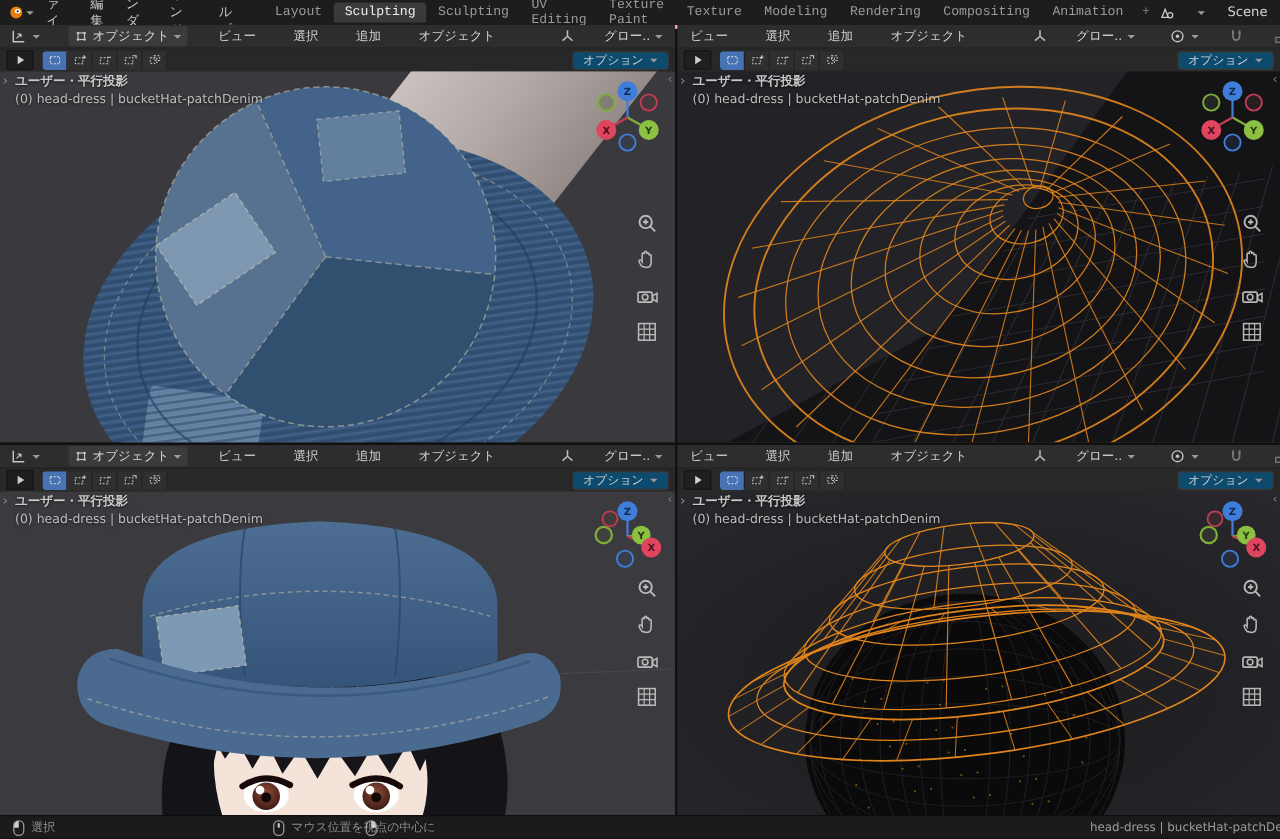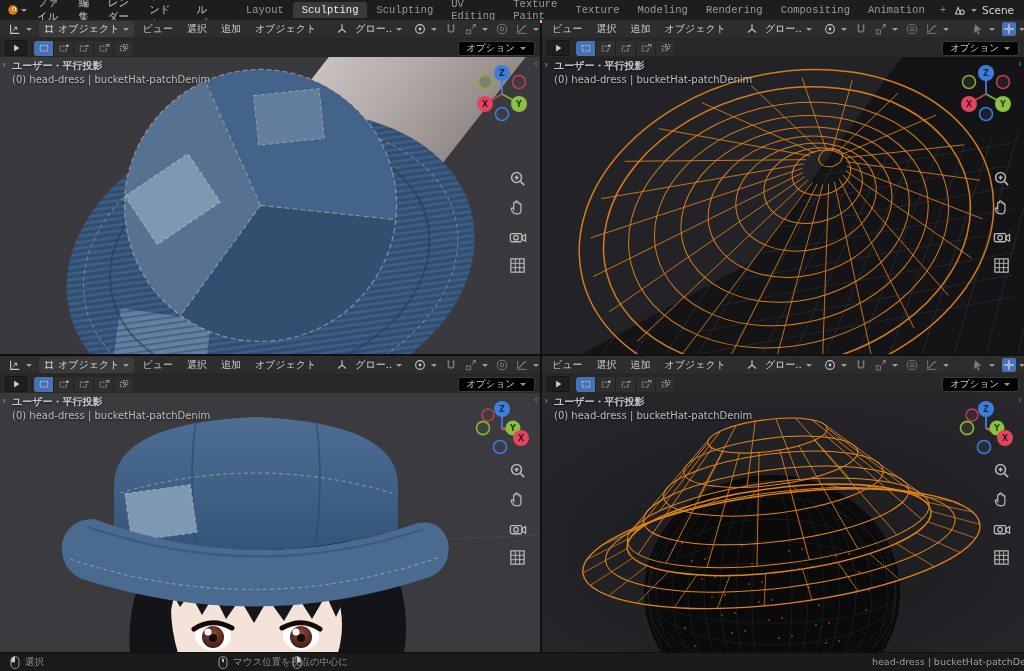--- a/index.html
+++ b/index.html
@@ -7,49 +7,49 @@
           font-family:"DejaVu Sans","Liberation Sans",sans-serif;color:#c3c3c3;
           -webkit-font-smoothing:antialiased;}
   
   .topbar{position:absolute;top:0;left:0;right:0;height:20px;background:#1d1d1d;
           border-bottom:3px solid #fca5a5;display:flex;align-items:center;padding:0 6px;font-size:10.5px;}
   .tb-menu{padding:0 9px;color:#c6c6c6;}
   .tabs{display:flex;align-items:center;margin-left:14px;height:100%;font-family:Liberation Mono, monospace;}
   .tab{padding:2px 9px;color:#9a9a9a;border-radius:3px 3px 0 0;}
   .tab.active{background:#3a3a3a;color:#ececec;}
   .tab.add{color:#8a8a8a;padding:2px 6px;}
-  .tb-right{margin-left:auto;display:flex;align-items:center;gap:4px;padding-right:4px;}
+  .tb-right{margin-left:auto;display:flex;align-items:center;gap:17px;padding-right:4px;}
   
   .pane{position:absolute;background:#2d2d2d;overflow:hidden;}
   #paneTL{left:0;top:20px;width:540px;height:334px;}
   #paneTR{left:542px;top:20px;width:482px;height:334px;}
   #paneBL{left:0;top:356px;width:540px;height:297px;}
   #paneBR{left:542px;top:356px;width:482px;height:297px;}
-  .vp-header{height:18px;background:#2d2d2d;display:flex;align-items:center;gap:2px;
+  .vp-header{height:18px;background:#2d2d2d;display:flex;align-items:center;gap:18px;
              padding:0 4px;font-size:10px;white-space:nowrap;overflow:hidden;}
   .hmenu{padding:0 6px;color:#cfcfcf;}
   .hbtn{display:inline-flex;align-items:center;gap:3px;padding:1px 4px;border-radius:3px;}
   .mode-chip{background:#3b3b3b;}
   .htext{color:#d6d6d6;}
   .ic{width:14px;height:14px;flex:none;}
   .ic12{width:12px;height:12px;flex:none;}
   .dim{opacity:.5;}
   .chev{width:0;height:0;border-left:3px solid transparent;border-right:3px solid transparent;
         border-top:3.5px solid #9b9b9b;margin:0 1px;flex:none;}
   .chip{background:#4772b3;border-radius:2px;padding:1px;display:inline-flex;}
   .hgap{width:9px;flex:none;}
   .vp-toolrow{height:18px;background:#282828;border-top:1px solid #232323;
               display:flex;align-items:center;gap:3px;padding:0 5px;}
   .tbtn{width:20px;height:14px;background:#1f1f1f;border:1px solid #151515;border-radius:2px;
         display:inline-flex;align-items:center;justify-content:center;}
   .selgrp{display:flex;border-radius:3px;overflow:hidden;margin-left:4px;}
   .selbtn{width:19px;height:15px;display:flex;align-items:center;justify-content:center;
           background:#2f2f2f;border-right:1px solid #222;}
   .selbtn.on{background:#4772b3;}
-  .opt{margin-left:auto;display:flex;align-items:center;gap:4px;background:#000000;
+  .opt{margin-left:auto;display:flex;align-items:center;gap:4px;background:#0c4a6e;
        border:1px solid #3a3a3a;border-radius:3px;padding:0 7px;height:13px;font-size:9.5px;color:#d0d0d0;}
   .vp-canvas{position:absolute;left:0;right:0;top:37px;bottom:0;overflow:hidden;}
   .vp-canvas > svg.scene{position:absolute;left:0;top:0;width:100%;height:100%;}
   .vp-ov{position:absolute;left:12px;top:2px;font-size:10px;line-height:1.4;
          text-shadow:0 1px 2px rgba(0,0,0,.6);}
   .ov1{font-weight:bold;color:#c8c8c8;}
   .ov2{color:#bdbdbd;}
   .tb-arrow{position:absolute;left:2px;top:1px;color:#8d8d8d;font-size:11px;}
   .sb-arrow{position:absolute;right:2px;top:1px;color:#7d7d7d;font-size:10px;}
   .nav-gizmo{position:absolute;right:7px;top:4px;width:62px;height:62px;}

